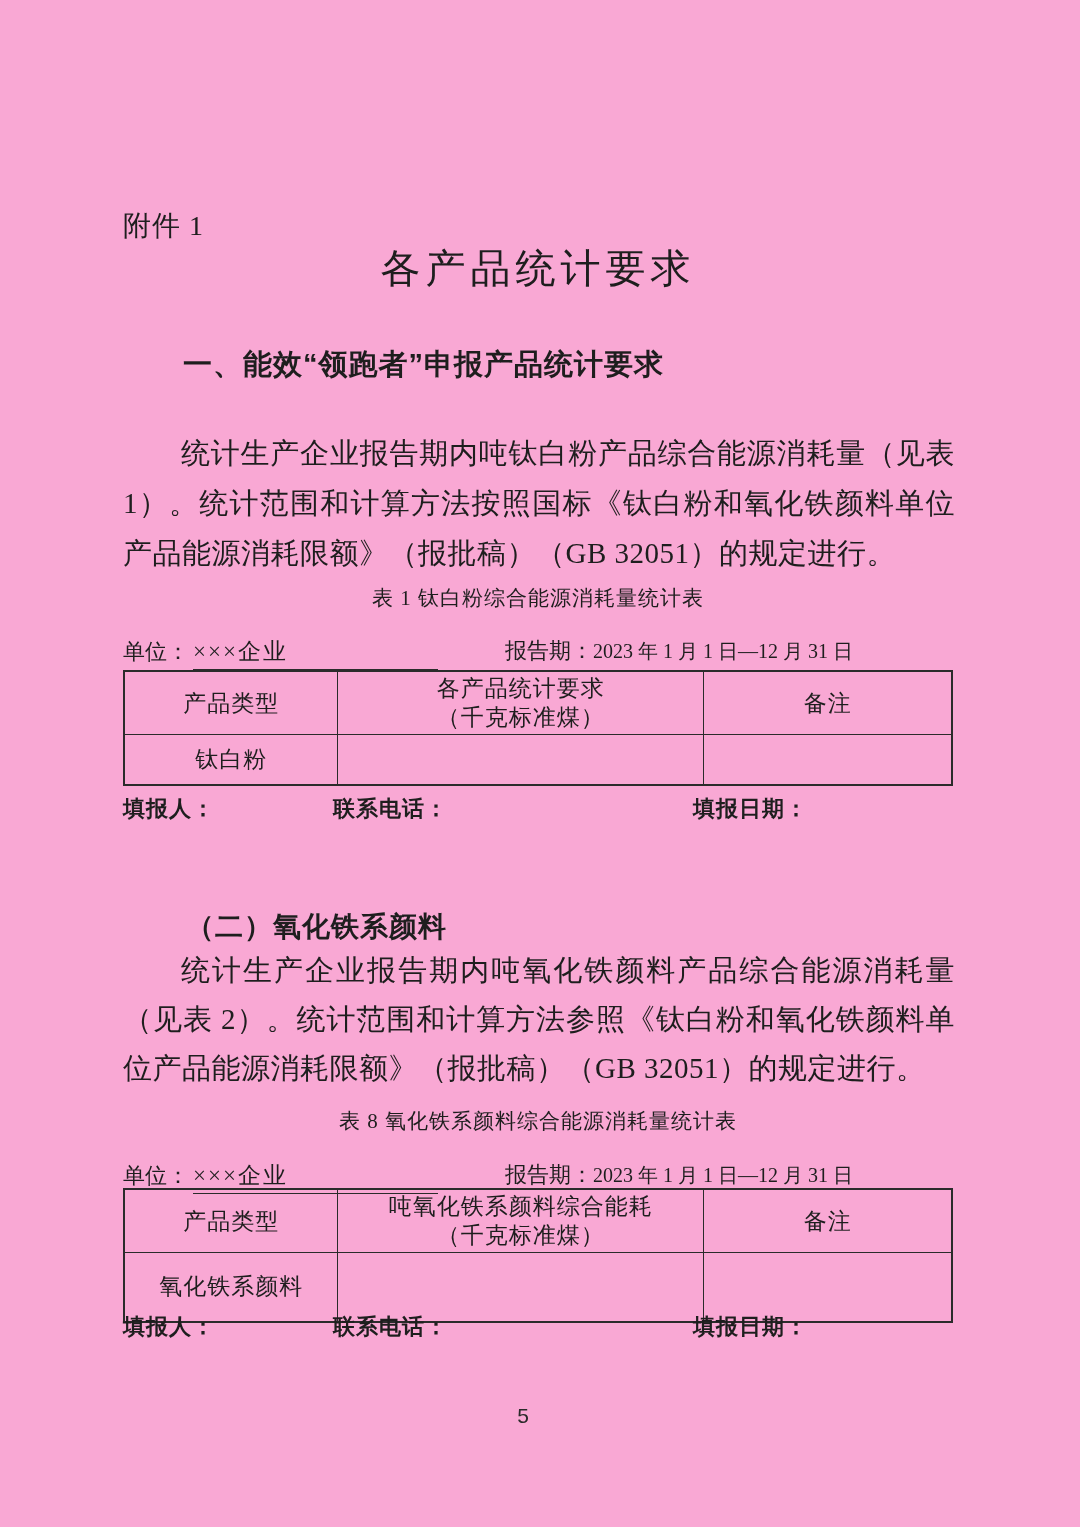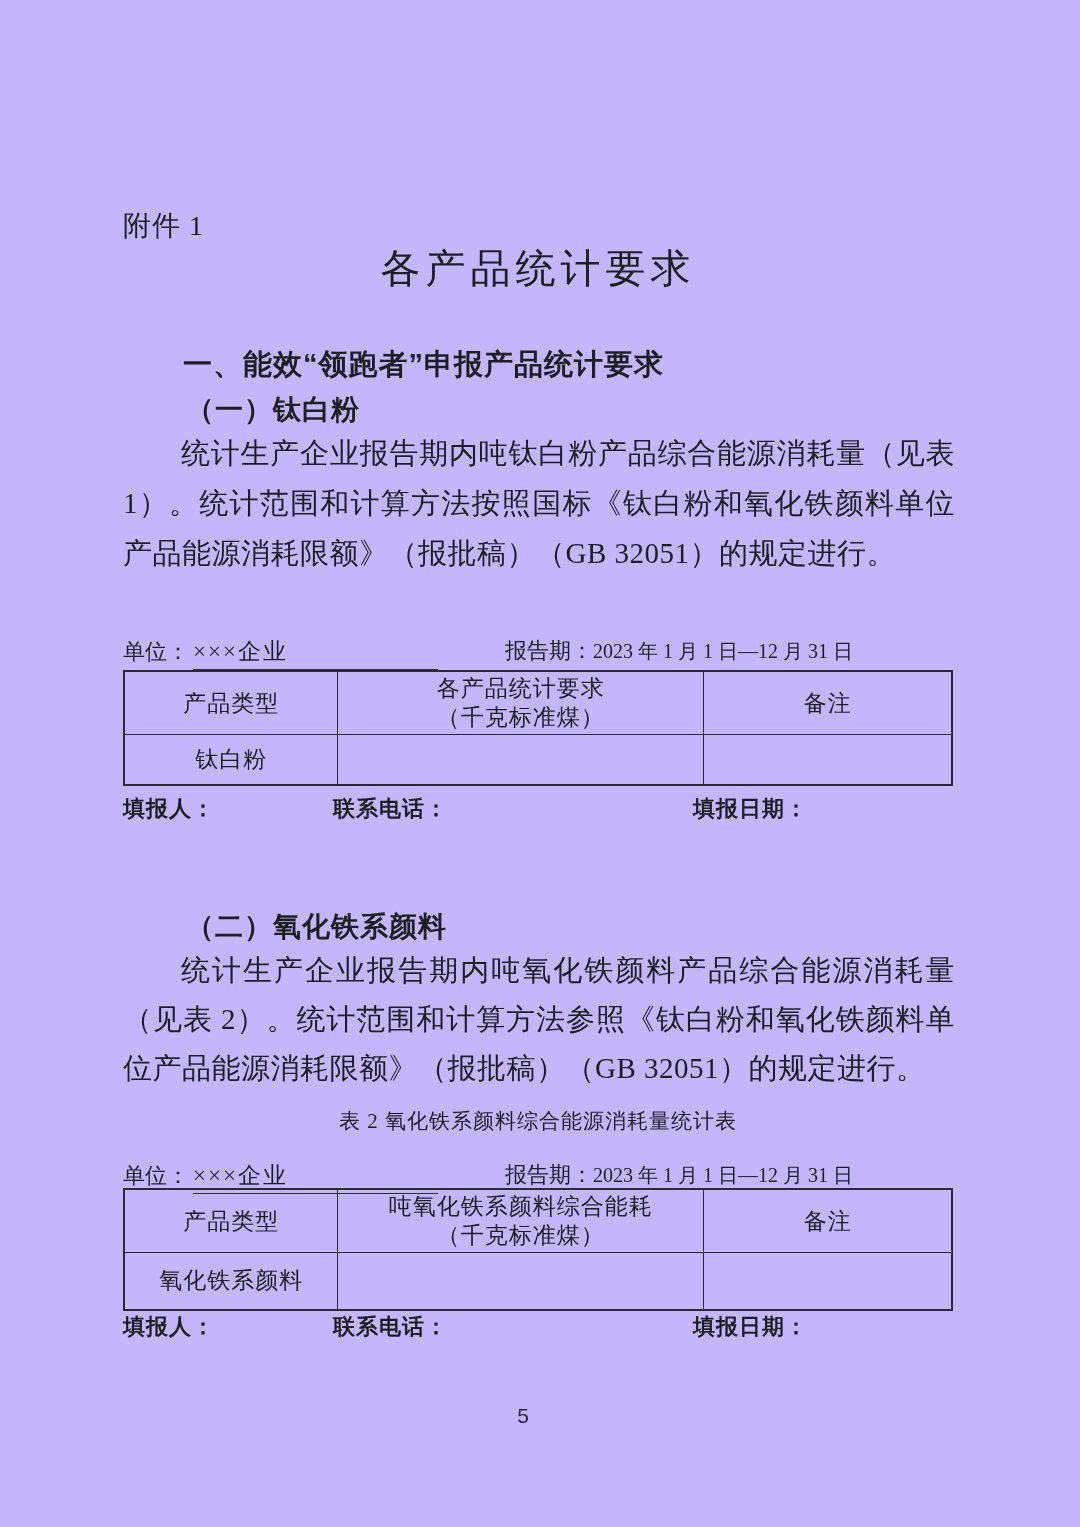--- a/index.html
+++ b/index.html
@@ -2,21 +2,21 @@
 <html lang="zh"><head>
 <meta charset="utf-8">
 <style>
   * { margin: 0; padding: 0; box-sizing: border-box; }
   html, body { background: #e8e8e8; }
   .page {
     position: relative;
     width: 1080px;
     height: 1527px;
     margin: 0 auto;
-    background: #c4b5fd;
+    background: #f9a8d4;
     color: #1e1e1e;
     font-family: "Liberation Serif", "DejaVu Serif", serif;
     overflow: hidden;
   }
   .abs { position: absolute; }
 
   .attachment-label { left: 123px; top: 207px; font-size: 28px; letter-spacing: 1px; }
   .doc-title {
     left: 123px; top: 241px; width: 830px;
     text-align: center; font-size: 40px; font-weight: normal; letter-spacing: 5px;
@@ -69,21 +69,21 @@
     text-align: center; vertical-align: middle;
     font-size: 23px; letter-spacing: 1px; padding: 2px 6px;
   }
   table.stat-table { border: 2.5px solid #2b2b2b; }
   .col-product { width: 212px; }
   .col-energy  { width: 363px; }
   .col-remark  { width: 246px; }
   .hdr-row td { height: 58px; }
   .data-row td { height: 50px; }
   .table2 .hdr-row td { height: 59px; }
-  .table2 .data-row td { height: 57px; }
+  .table2 .data-row td { height: 69px; }
   .two-line span { display: block; line-height: 29px; }
 
   .form-footer {
     left: 123px; width: 832px; height: 32px;
     font-family: "Liberation Sans", "DejaVu Sans", sans-serif;
     font-size: 22px; font-weight: 600; letter-spacing: 1px;
   }
   .footer1 { top: 794px; }
   .footer2 { top: 1312px; }
   .footer-phone { position: absolute; left: 210px; top: 0; }
@@ -99,24 +99,24 @@
 <body>
 
 <div class="page">
 
   <div class="abs attachment-label">附件 1</div>
 
   <h1 class="abs doc-title">各产品统计要求</h1>
 
   <h2 class="abs section-heading">一、能效“领跑者”申报产品统计要求</h2>
 
-  <h3 class="abs sub-heading sub1">（一）钛白粉</h3>
 
   <p class="abs body-para para1">统计生产企业报告期内吨钛白粉产品综合能源消耗量（见表 1）。统计范围和计算方法按照国标《钛白粉和氧化铁颜料单位产品能源消耗限额》（报批稿）（GB 32051）的规定进行。</p>
 
+  <div class="abs table-caption caption1">表 1 钛白粉综合能源消耗量统计表</div>
 
   <div class="abs meta-row meta1">
     <span class="meta-label">单位：</span><span class="unit-value">×××企业</span>
     <span class="period-group">
       <span class="meta-label">报告期：</span><span class="period-value">2023 年 1 月 1 日—12 月 31 日</span>
     </span>
   </div>
 
   <table class="stat-table table1">
     <tbody>
@@ -139,21 +139,21 @@
   <div class="abs form-footer footer1">
     <span>填报人：</span>
     <span class="footer-phone">联系电话：</span>
     <span class="footer-date">填报日期：</span>
   </div>
 
   <h3 class="abs sub-heading sub2">（二）氧化铁系颜料</h3>
 
   <p class="abs body-para para2">统计生产企业报告期内吨氧化铁颜料产品综合能源消耗量（见表 2）。统计范围和计算方法参照《钛白粉和氧化铁颜料单位产品能源消耗限额》（报批稿）（GB 32051）的规定进行。</p>
 
-  <div class="abs table-caption caption2">表 2 氧化铁系颜料综合能源消耗量统计表</div>
+  <div class="abs table-caption caption2">表 8 氧化铁系颜料综合能源消耗量统计表</div>
 
   <div class="abs meta-row meta2">
     <span class="meta-label">单位：</span><span class="unit-value">×××企业</span>
     <span class="period-group">
       <span class="meta-label">报告期：</span><span class="period-value">2023 年 1 月 1 日—12 月 31 日</span>
     </span>
   </div>
 
   <table class="stat-table table2">
     <tbody>

